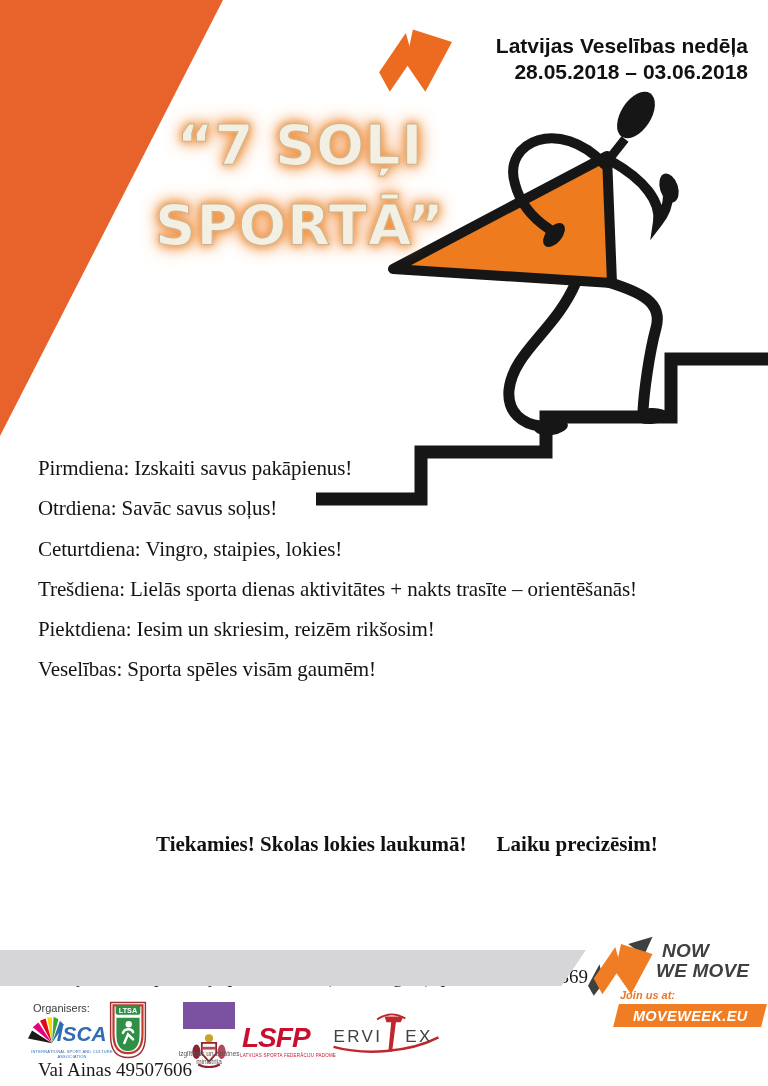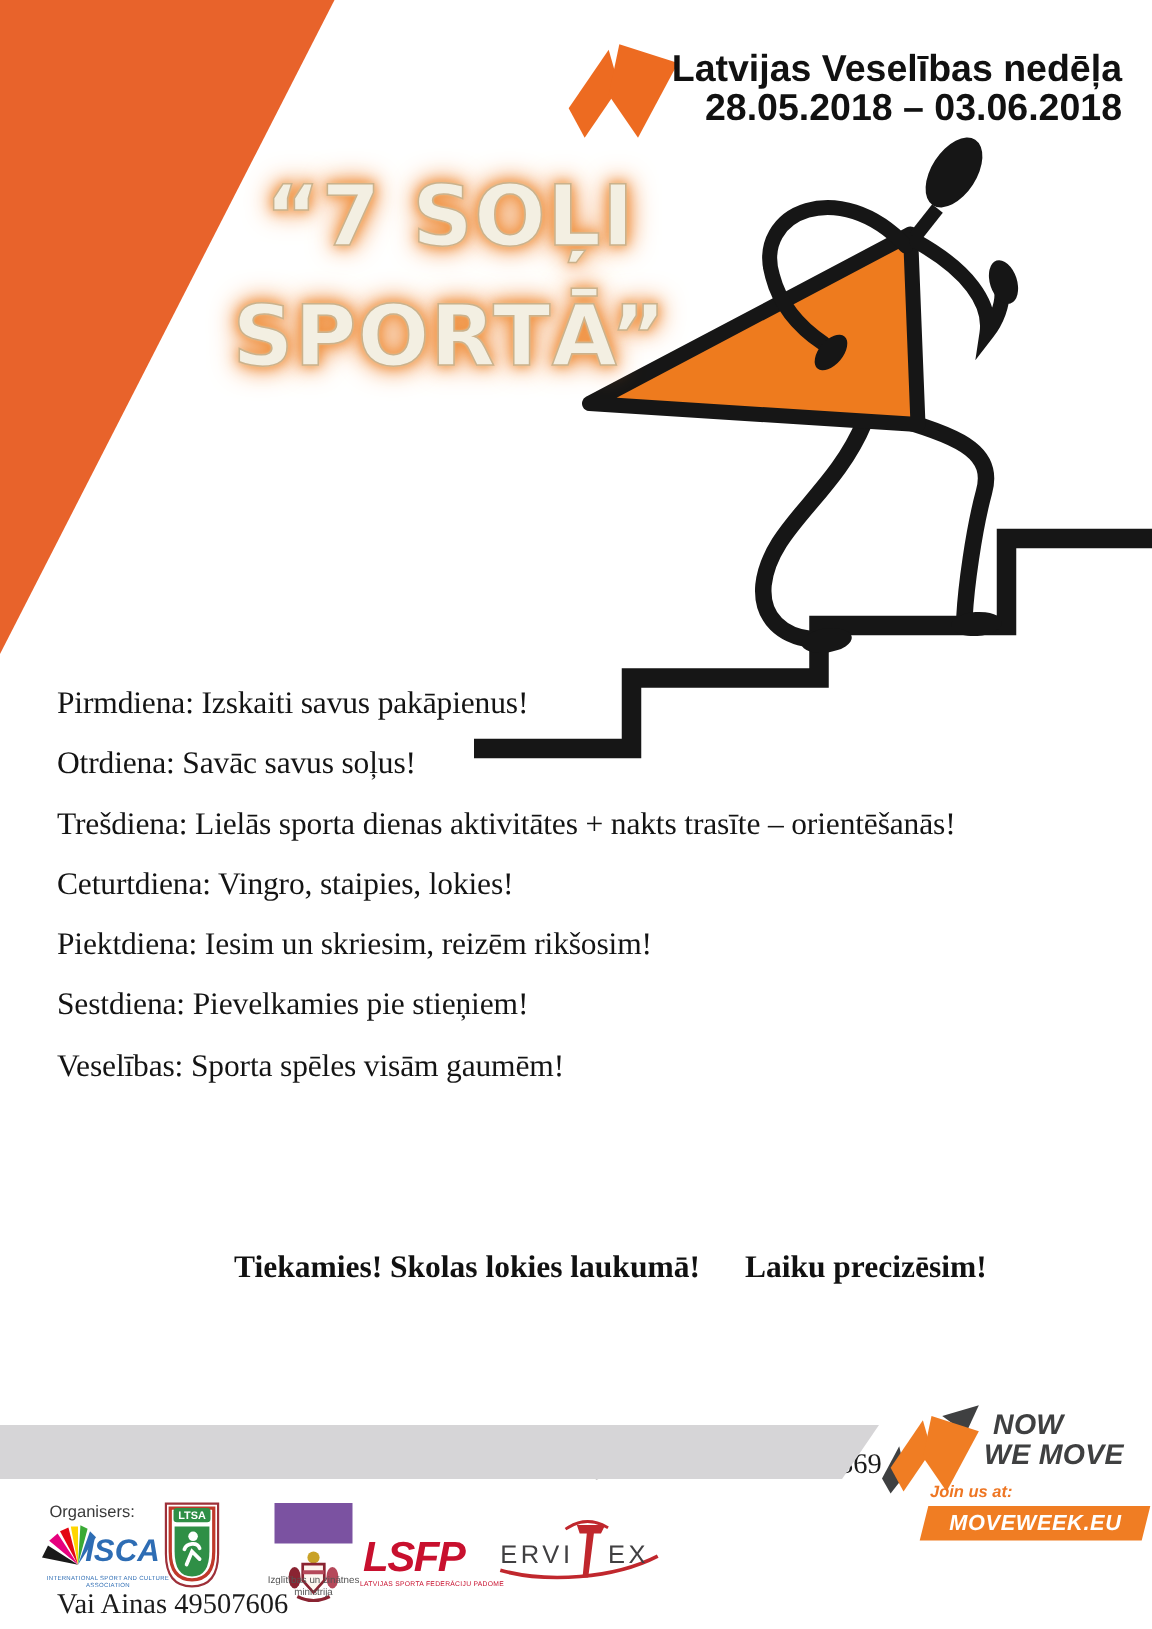--- a/index.html
+++ b/index.html
@@ -3,21 +3,21 @@
 <meta charset="utf-8">
 <style>
   html,body{margin:0;padding:0;background:#9a9a9a;}
   #poster{position:relative;width:768px;height:1086px;background:#ffffff;overflow:hidden;
           font-family:"Liberation Serif",serif;color:#161616;}
   .abs{position:absolute;}
   .sans{font-family:"Liberation Sans",sans-serif;}
 
   
   .hdr-text{right:20px;top:33px;text-align:right;font-weight:bold;line-height:26px;
-            font-size:25px;color:#111;}
+            font-size:21px;color:#111;}
   
   .big-title{left:110px;width:380px;text-align:center;font-family:"DejaVu Sans",sans-serif;
              font-weight:bold;font-size:56px;letter-spacing:1px;color:#F3EFE2;
              -webkit-text-stroke:1px #CBB28C;
              text-shadow:0 0 2px #E9D2AC,0 0 7px #F0913F,0 0 13px #F0913F,0 0 20px #EE8A3C;}
   .title1{top:112px;}
   .title2{top:192px;}
 
   
   .subtitle{left:20px;top:286px;width:580px;text-align:center;font-family:"Liberation Sans",sans-serif;
@@ -91,24 +91,23 @@
     <div>28.05.2018 – 03.06.2018</div>
   </div>
 
   <div class="abs big-title title1">“7 SOĻI</div>
   <div class="abs big-title title2">SPORTĀ”</div>
 
 
   <div class="abs schedule">
     <div><span>Pirmdiena:</span> <span>Izskaiti savus pakāpienus!</span></div>
     <div><span>Otrdiena:</span> <span>Savāc savus soļus!</span></div>
+    <div><span>Ceturtdiena:</span> <span>Vingro, staipies, lokies!</span></div>
     <div><span>Trešdiena:</span> <span>Lielās sporta dienas aktivitātes + nakts trasīte – orientēšanās!</span></div>
-    <div><span>Ceturtdiena:</span> <span>Vingro, staipies, lokies!</span></div>
     <div><span>Piektdiena:</span> <span>Iesim un skriesim, reizēm rikšosim!</span></div>
-    <div><span>Sestdiena:</span> <span>Pievelkamies pie stieņiem!</span></div>
     <div><span>Veselības:</span> <span>Sporta spēles visām gaumēm!</span></div>
   </div>
 
   <div class="abs meeting">
     <span>Tiekamies! Skolas lokies laukumā!</span><span class="gap">Laiku precizēsim!</span>
   </div>
 
   <div class="abs contact">
     <div>Jautājumi un iepriekšēja pieteikšanās (nav obligāta)  pie Vitas 26389369</div>
     <div>Vai Ainas 49507606</div>

